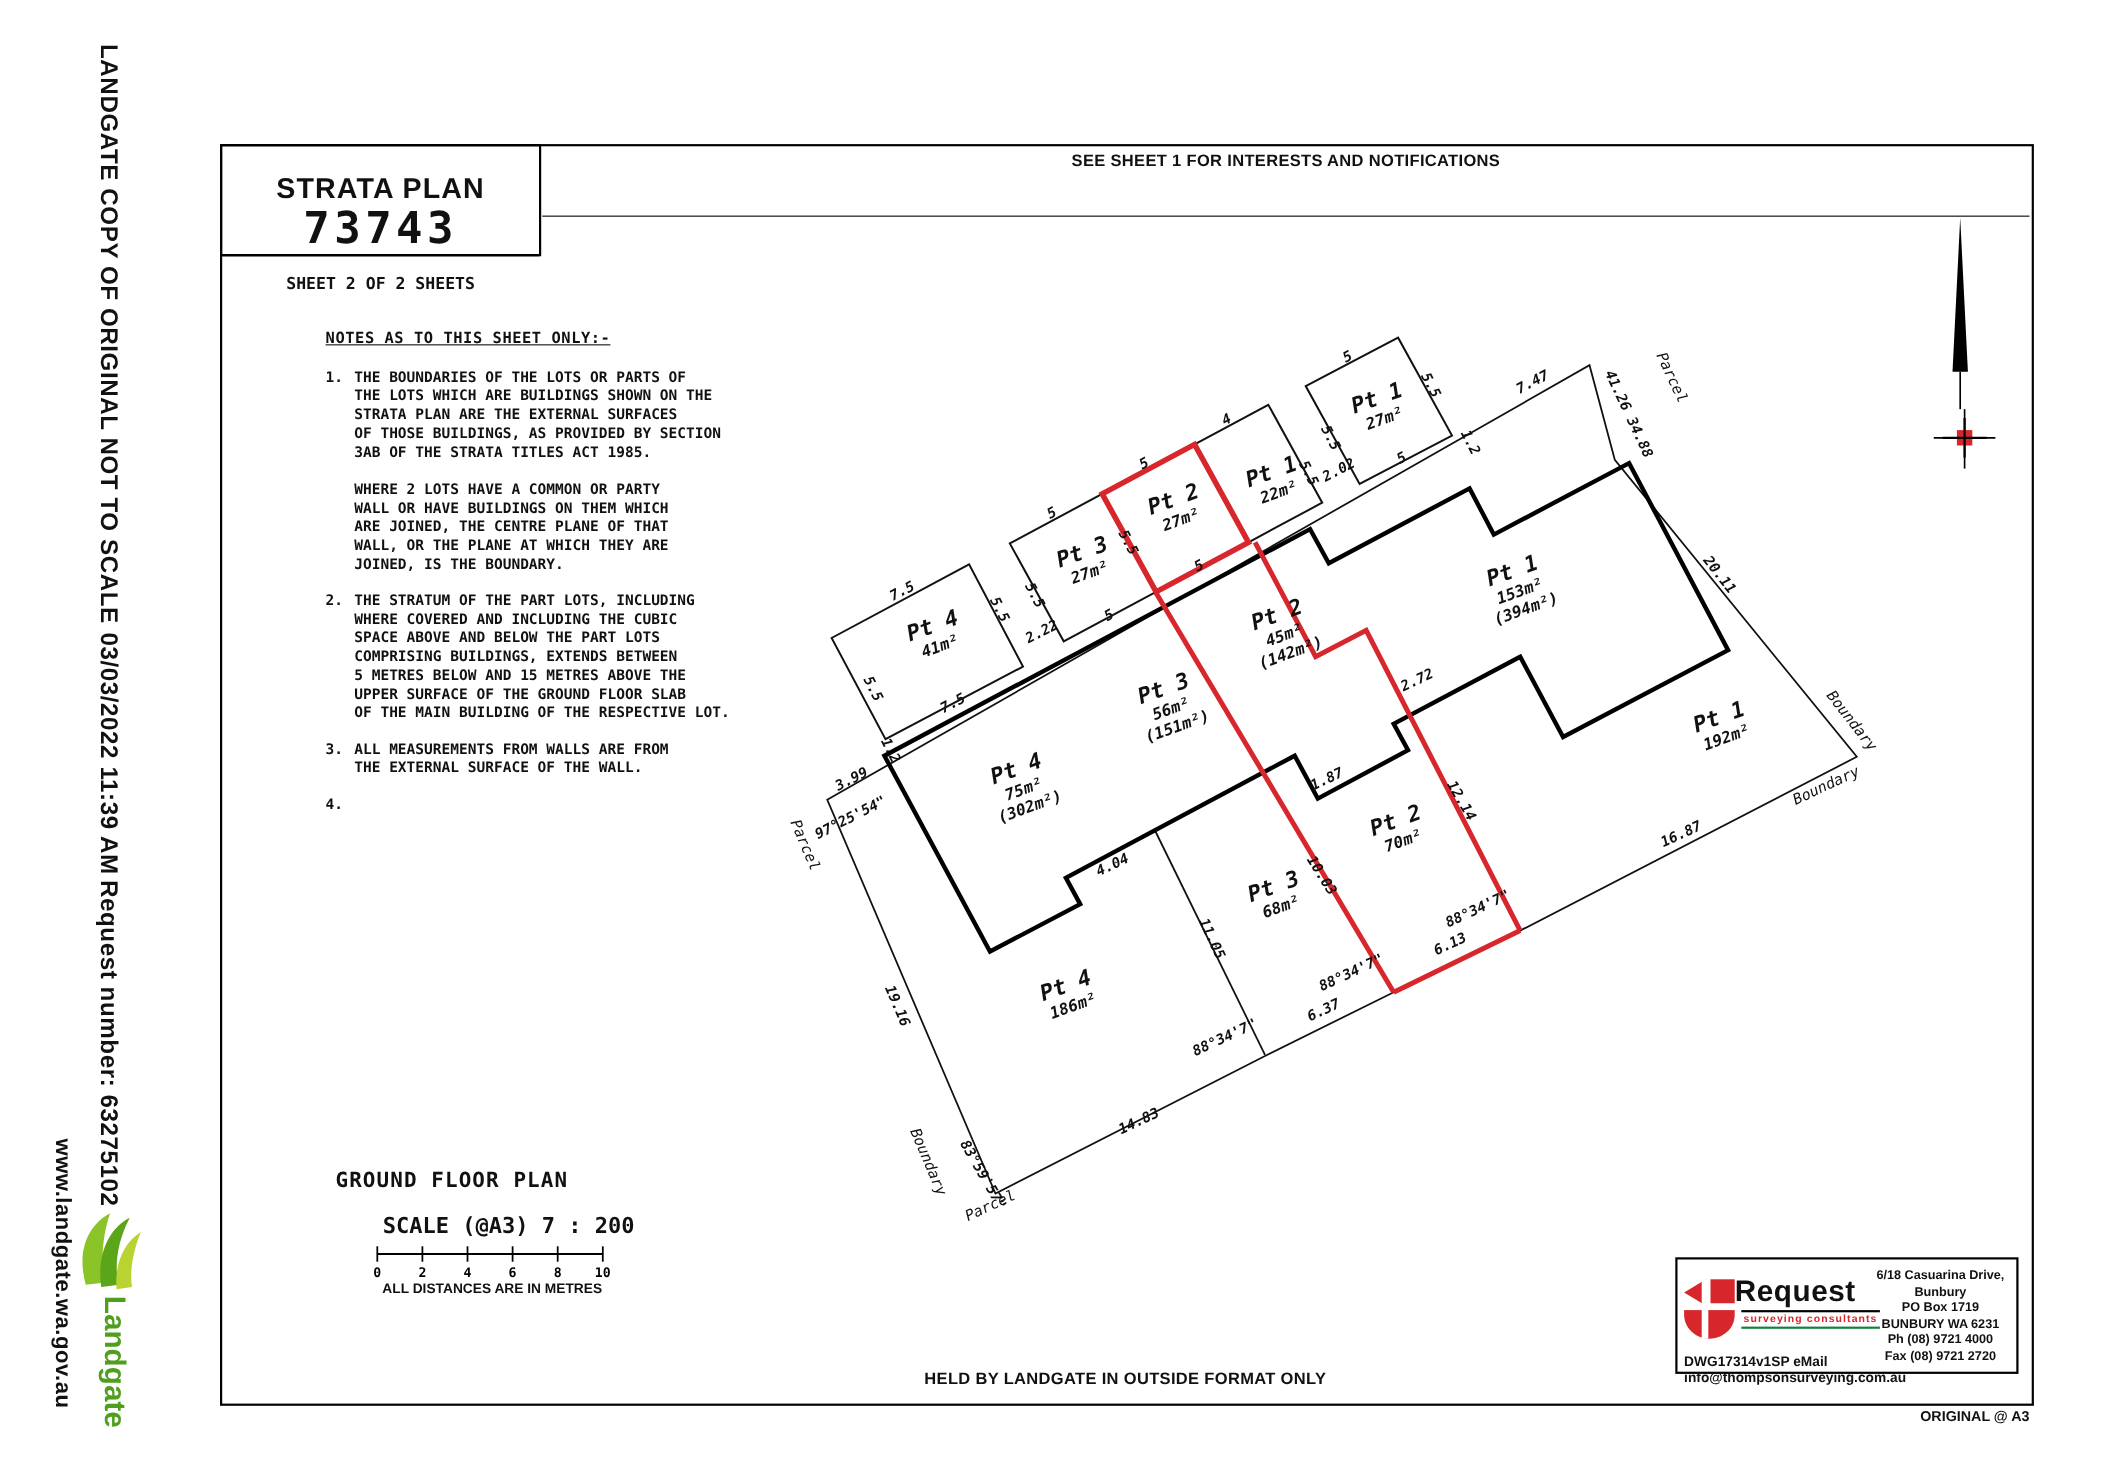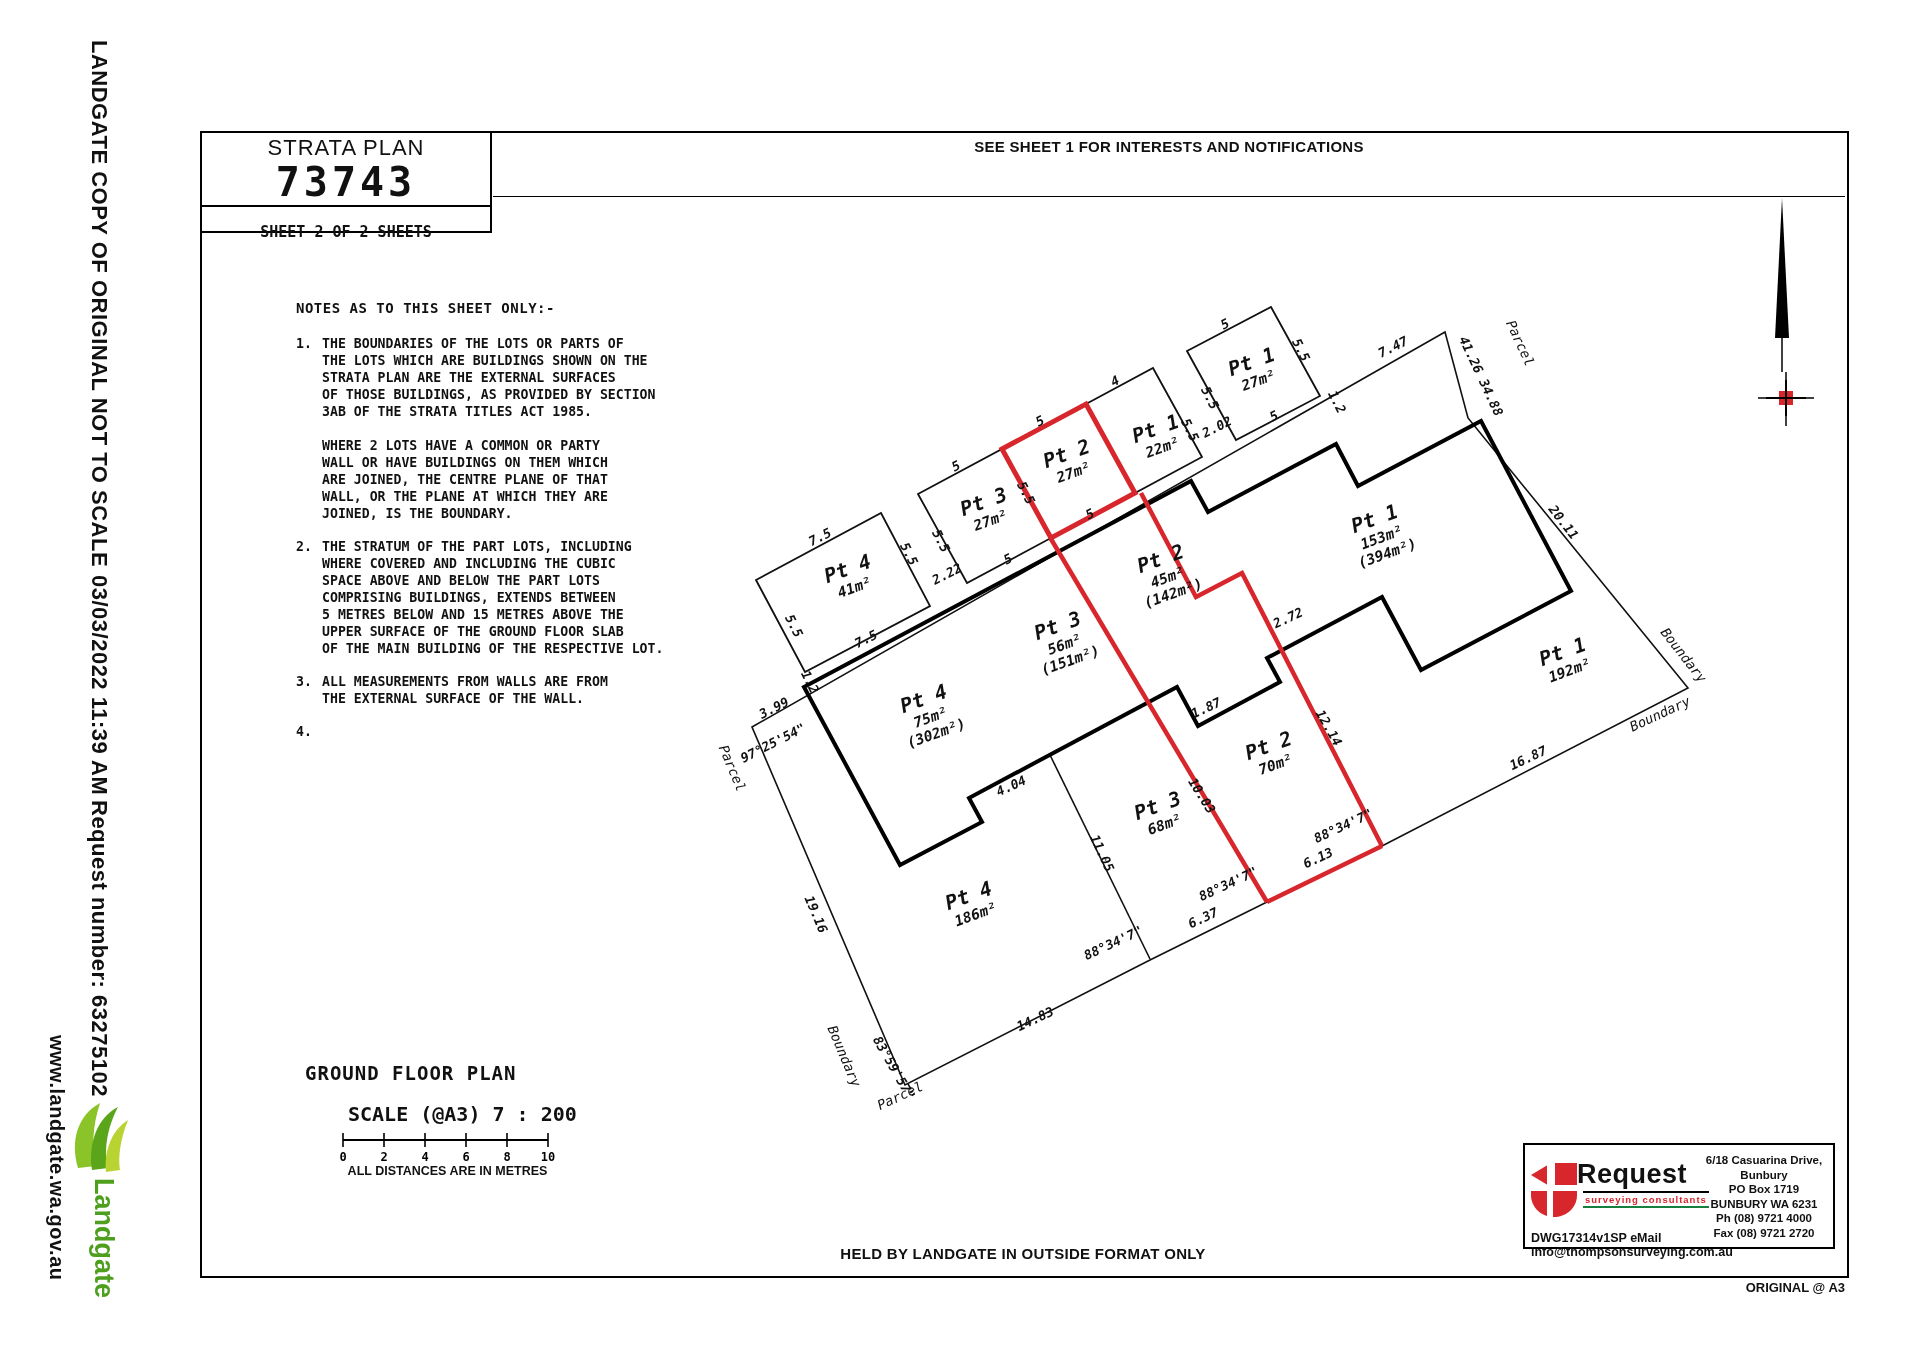--- a/index.html
+++ b/index.html
@@ -3,28 +3,28 @@
 <meta charset="utf-8">
 <style>
   html,body{margin:0;padding:0;background:#fff;}
   body{width:1920px;height:1348px;position:relative;font-family:"Liberation Sans",sans-serif;color:#111;}
   .abs{position:absolute;}
   
   .margin-rot{position:absolute;transform-origin:0 0;transform:rotate(90deg);font-weight:bold;font-size:22px;letter-spacing:.5px;white-space:nowrap;}
   
   #sheet-border{left:200px;top:131px;width:1645px;height:1143px;border:2.5px solid #000;}
   #title-box{left:200px;top:131px;width:292px;height:102px;border:2.5px solid #000;box-sizing:border-box;text-align:center;}
-  .tb-label{font-weight:normal;font-size:22px;letter-spacing:1px;margin-top:2px;font-family:"Liberation Sans",sans-serif;}
+  .tb-label{font-weight:bold;font-size:26px;letter-spacing:1px;margin-top:23px;font-family:"Liberation Sans",sans-serif;}
   .tb-number{font-family:"DejaVu Sans Mono",monospace;font-weight:bold;font-size:40px;letter-spacing:4px;line-height:42px;}
   .tb-sheet{font-family:"DejaVu Sans Mono",monospace;font-weight:bold;font-size:15px;border-top:2px solid #000;padding-top:16px;margin-top:2px;}
   #top-notice{left:493px;top:138px;width:1352px;text-align:center;font-weight:bold;font-size:15px;letter-spacing:.3px;}
   #top-rule{left:493px;top:196px;width:1352px;border-top:1.6px solid #000;height:0;}
   
   #notes{left:296px;top:300px;width:400px;font-family:"DejaVu Sans Mono",monospace;font-size:13.2px;line-height:17px;font-weight:bold;}
-  #notes h3{font-size:14px;margin:0 0 18px 0;font-weight:bold;letter-spacing:.5px;}
+  #notes h3{font-size:14px;margin:0 0 18px 0;text-decoration:underline;font-weight:bold;letter-spacing:.5px;}
   .note{display:flex;margin-bottom:16px;}
   .note .n{width:26px;flex:none;}
   .note .t{white-space:pre-line;}
   
   #gfp-title{left:305px;top:1062px;font-family:"DejaVu Sans Mono",monospace;font-weight:bold;font-size:19px;letter-spacing:1px;}
   #gfp-scale{left:348px;top:1102px;font-family:"DejaVu Sans Mono",monospace;font-weight:bold;font-size:20px;}
   #gfp-note{left:340px;top:1164px;width:215px;text-align:center;font-weight:bold;font-size:12.5px;}
   #held-by{left:493px;top:1245px;width:1060px;text-align:center;font-weight:bold;font-size:15px;letter-spacing:.3px;}
   
   #thompson{left:1523px;top:1143px;width:312px;height:106px;border:2.5px solid #000;box-sizing:border-box;}

